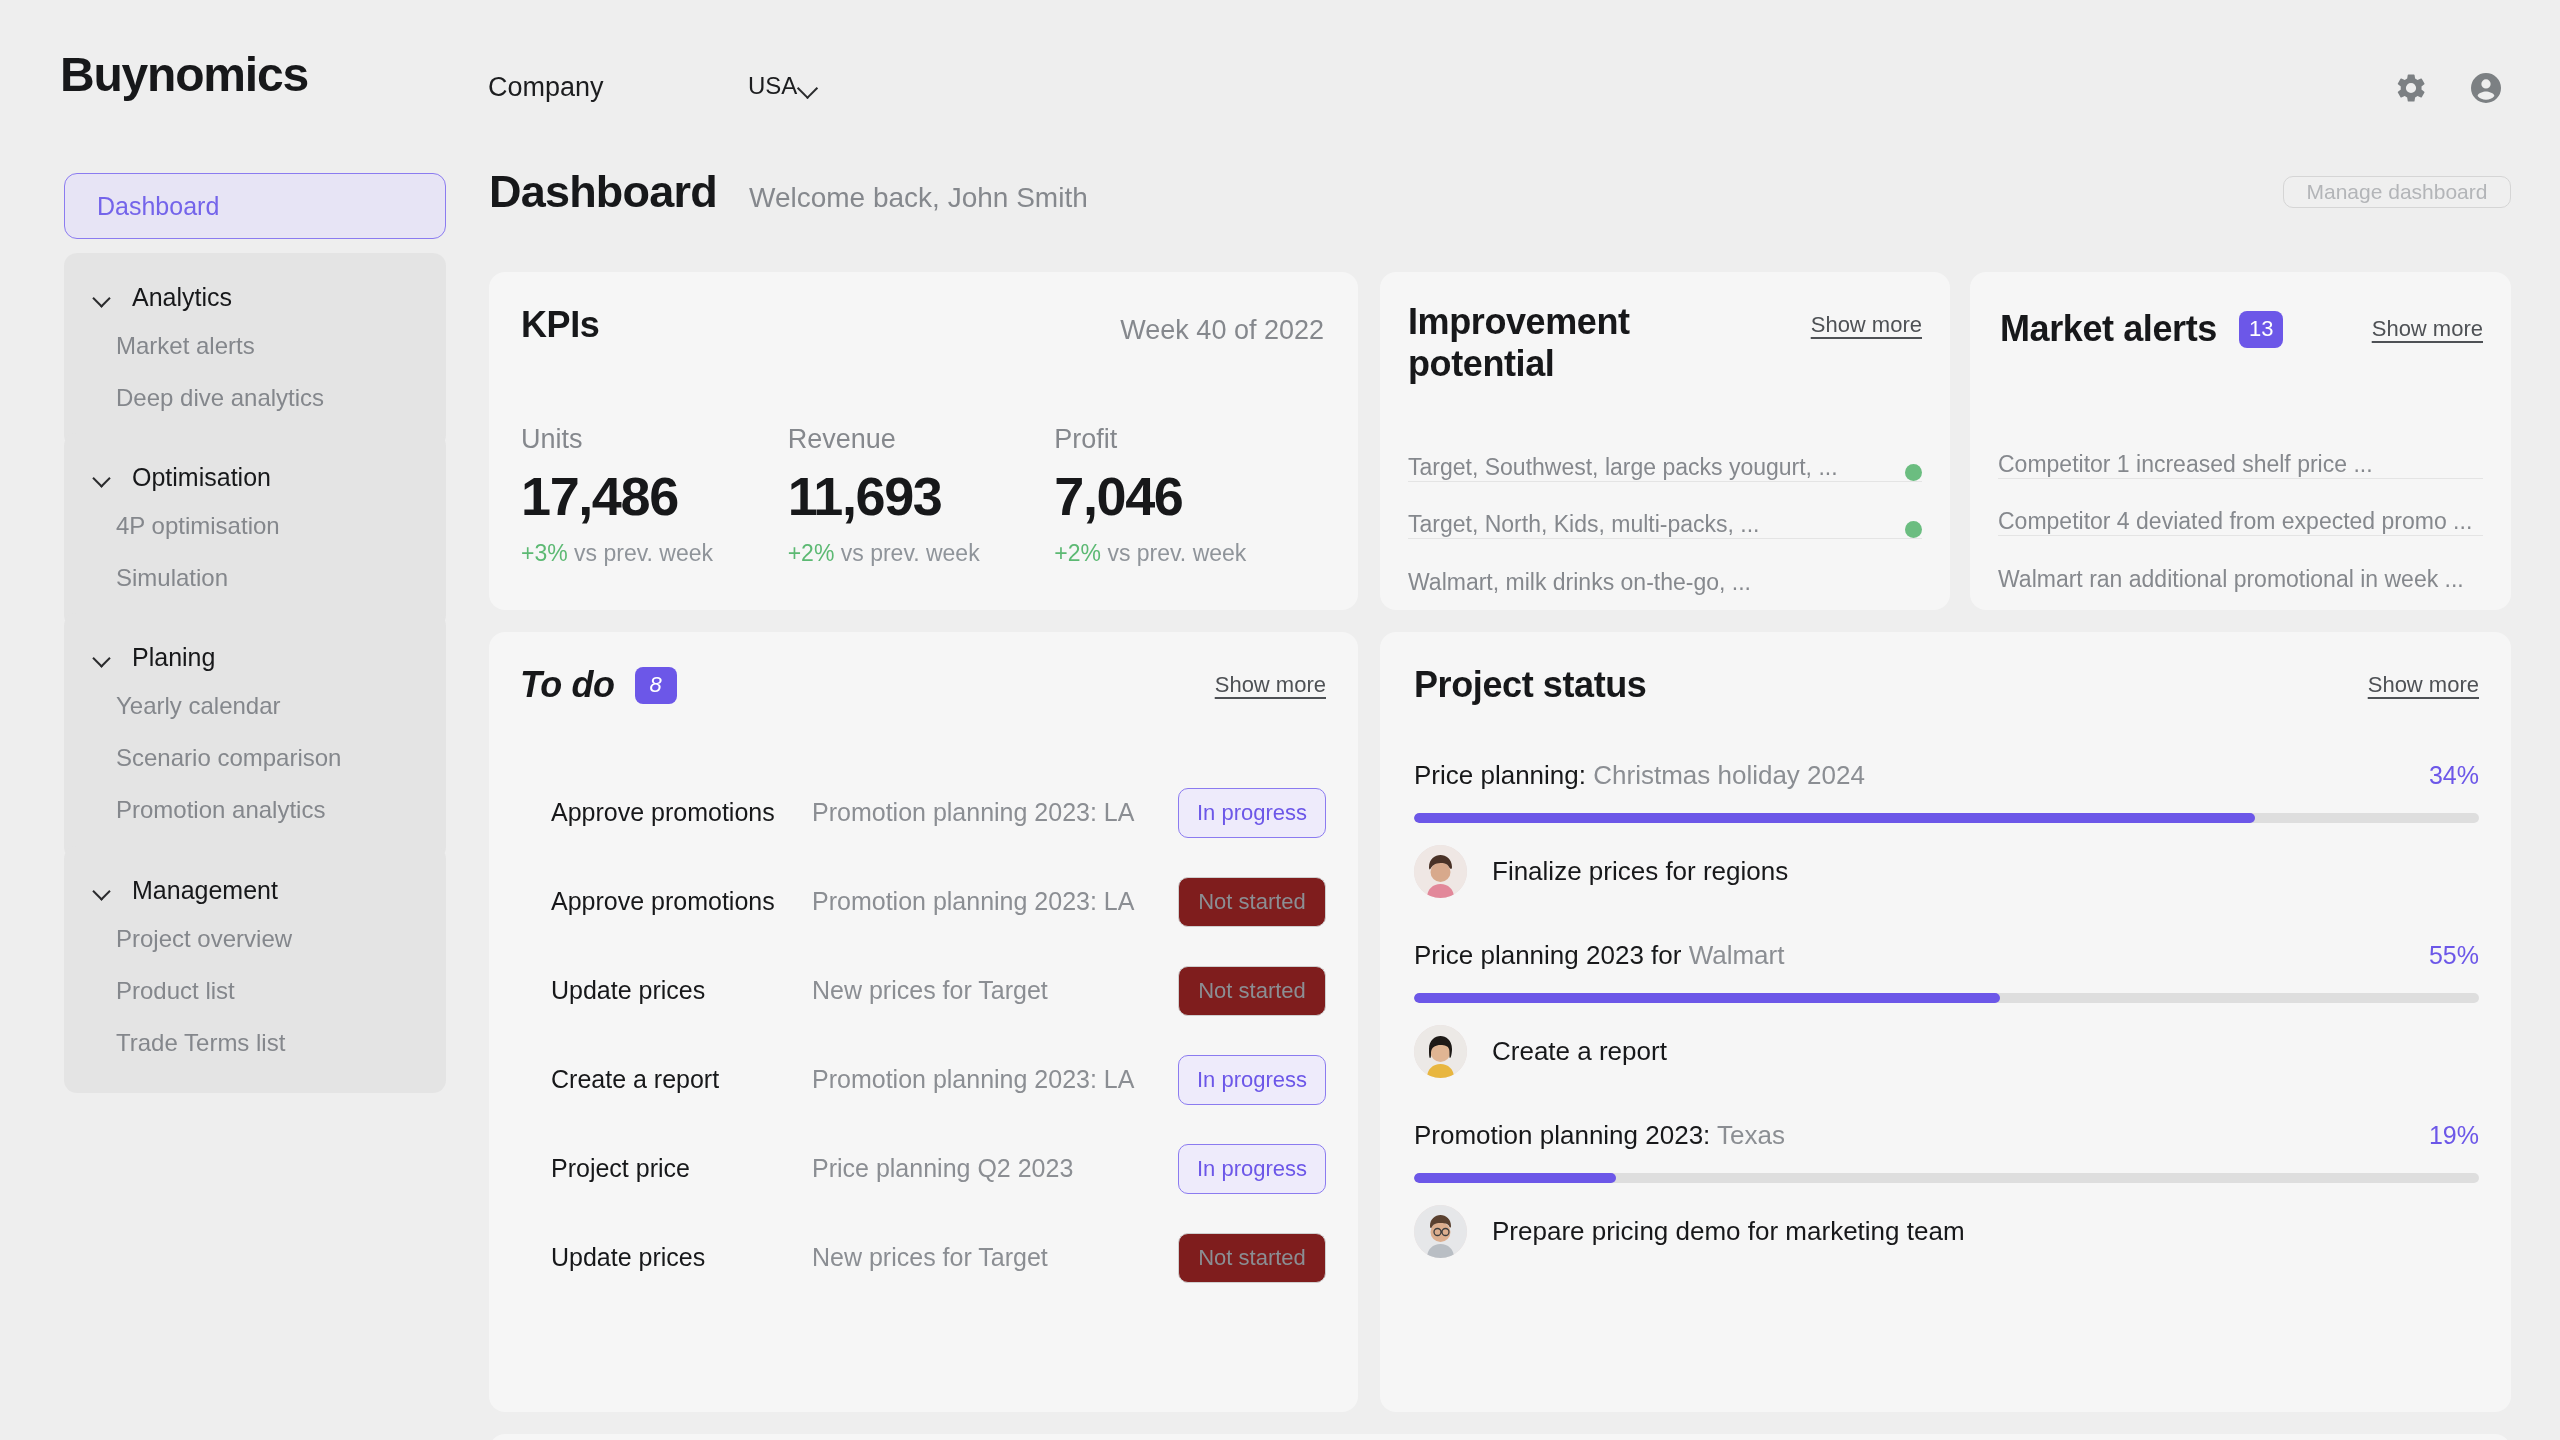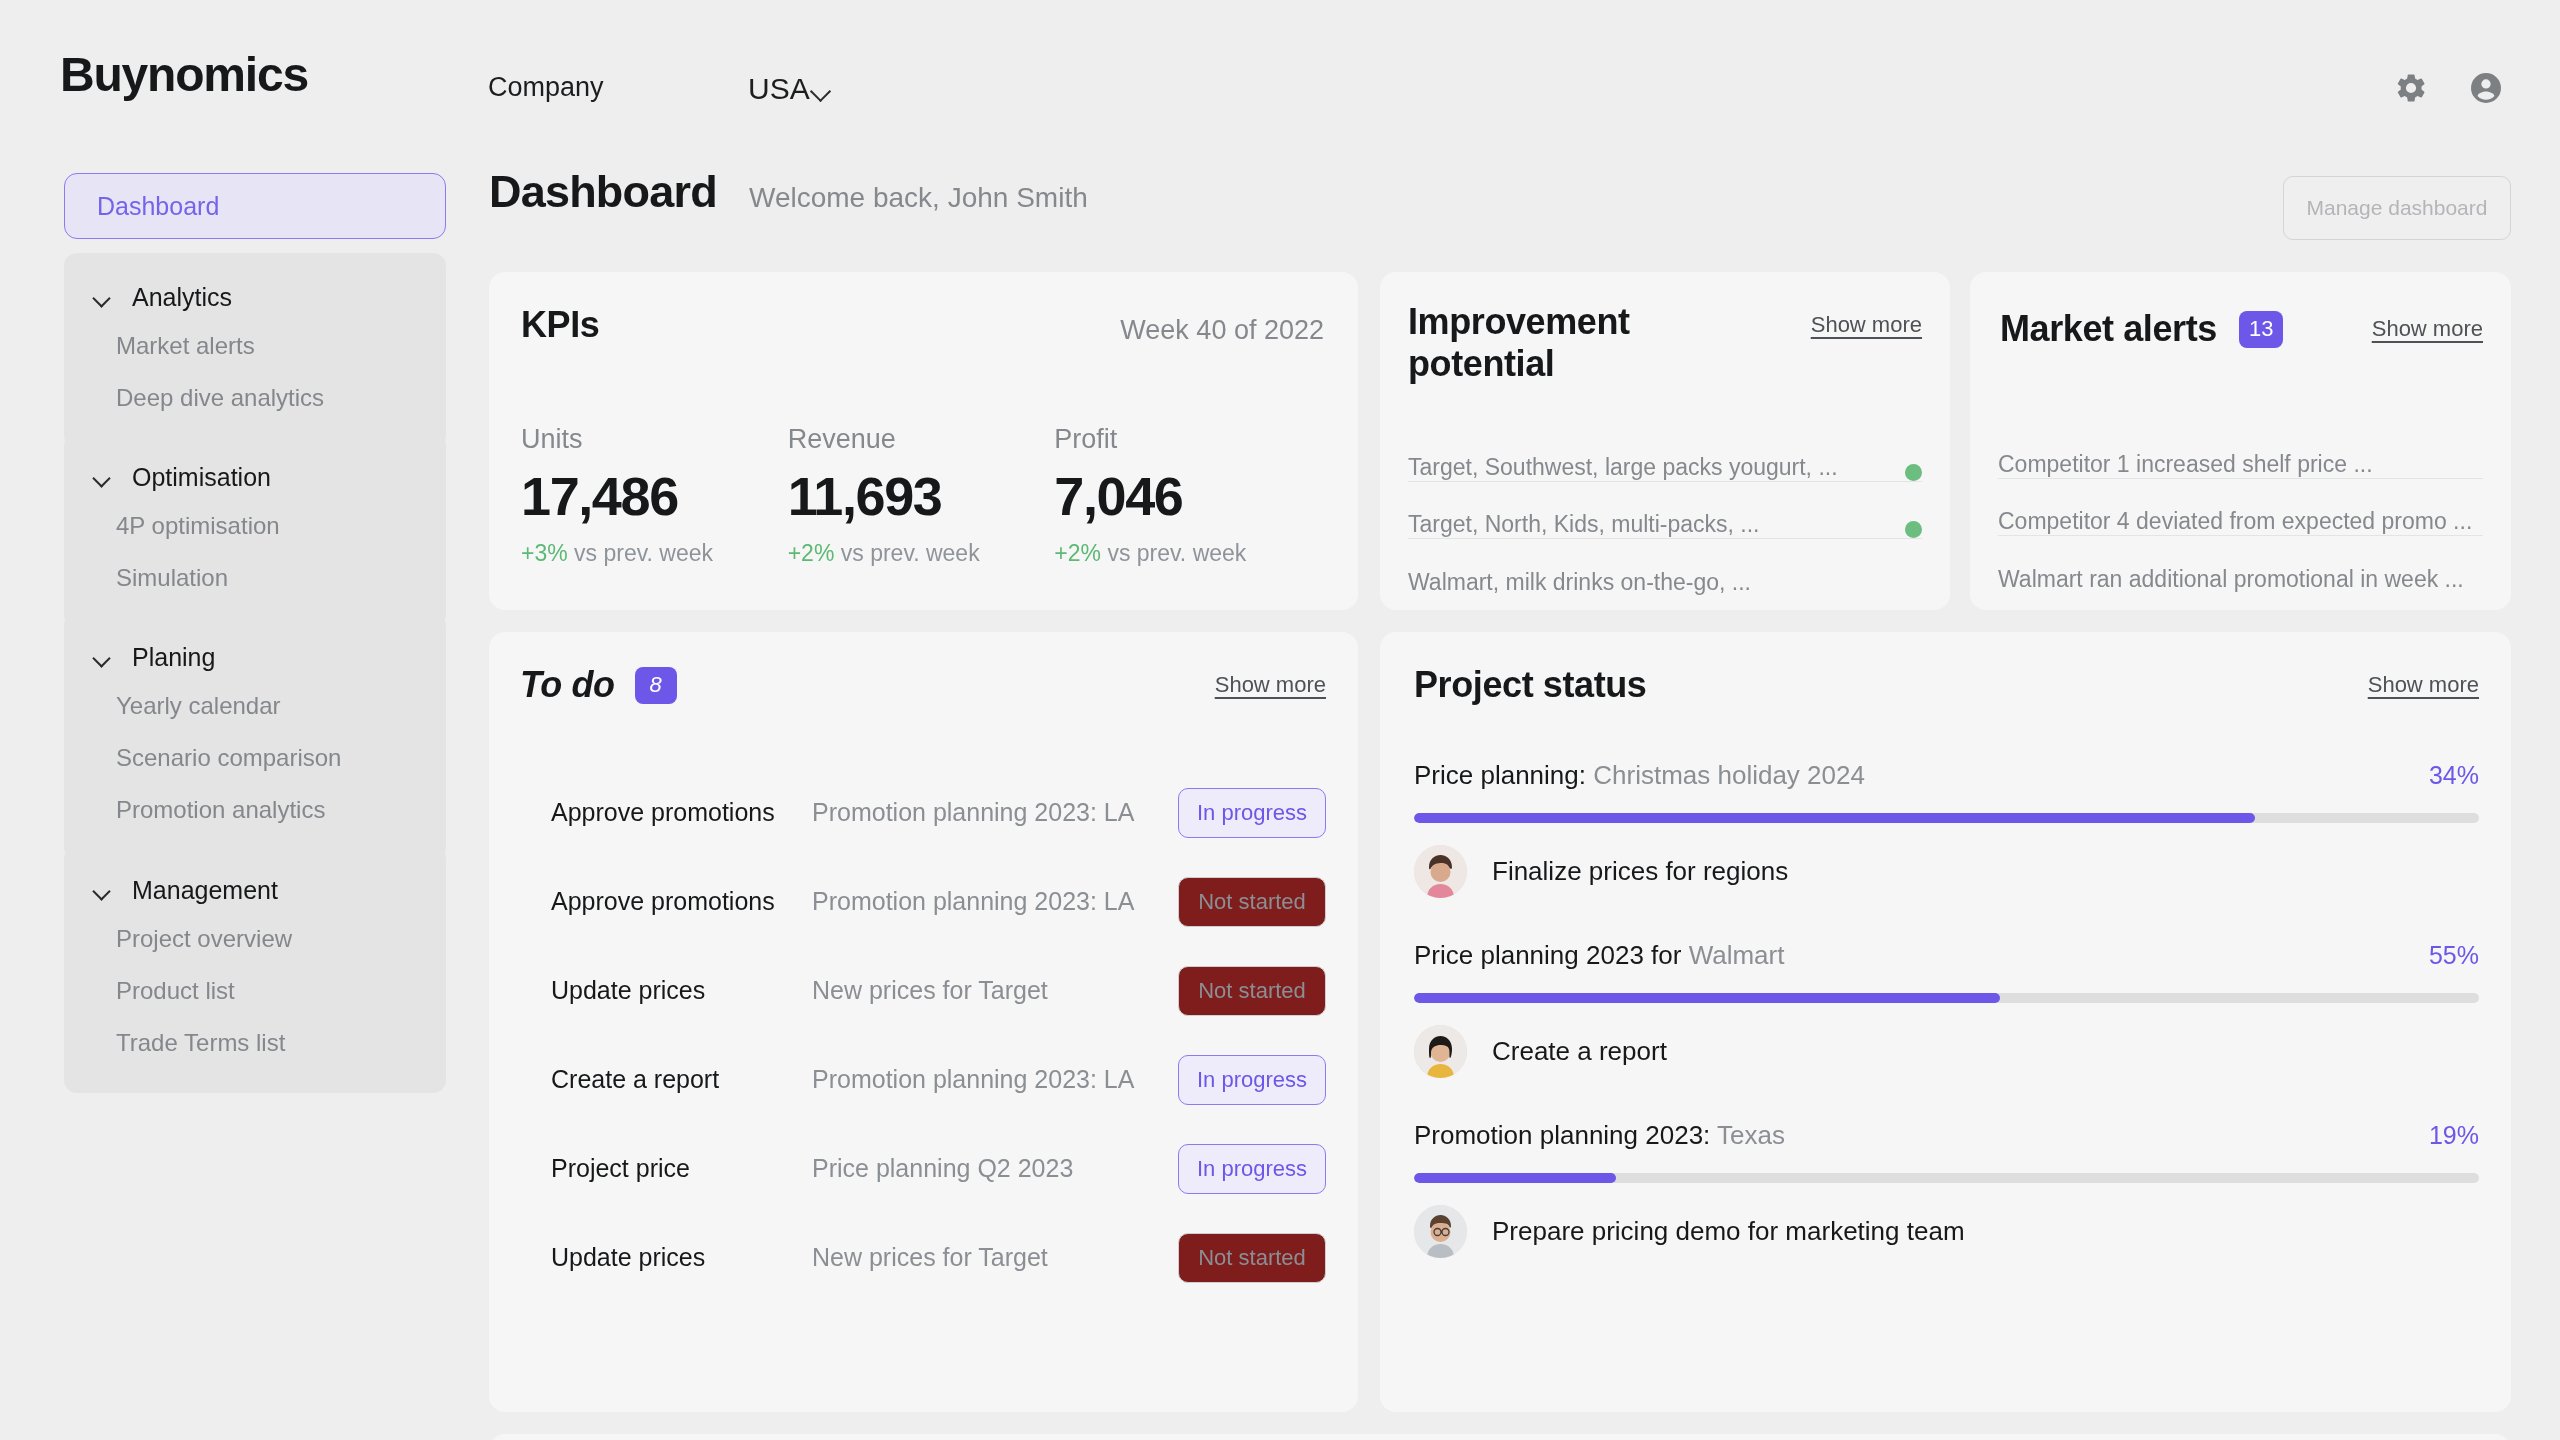--- a/index.html
+++ b/index.html
@@ -21,21 +21,21 @@
     position: absolute; left: 60px; top: 47px;
     font-size: 48px; font-weight: 700; letter-spacing: -1.2px; color: #17181a;
   }
   .company-label {
     position: absolute; left: 488px; top: 72px;
     font-size: 27px; color: #1c1d1f;
   }
   .region-select {
     position: absolute; left: 748px; top: 72px;
     display: flex; align-items: center; gap: 2px;
-    font-size: 30px; color: #1c1d1f; cursor: pointer;
+    font-size: 24px; color: #1c1d1f; cursor: pointer;
   }
   .chev {
     width: 20px; height: 11px; display: inline-block; position: relative;
   }
   .chev::before {
     content: ""; position: absolute; left: 1px; top: 0;
     width: 13px; height: 13px;
     border-right: 2.6px solid #2a2b2d; border-bottom: 2.6px solid #2a2b2d;
     transform: rotate(45deg);
   }
@@ -79,21 +79,21 @@
   .page-title {
     position: absolute; left: 0; top: 14px;
     font-size: 45px; font-weight: 600; letter-spacing: -0.8px; color: #17181a;
   }
   .welcome {
     position: absolute; left: 260px; top: 30px;
     font-size: 28px; color: #85888d;
   }
   .manage-btn {
     position: absolute; right: 49px; top: 24px;
-    width: 228px; height: 64px; border-radius: 10px;
+    width: 228px; height: 32px; border-radius: 10px;
     border: 1.4px solid #d5d5d5; background: #efefef;
     font-size: 21px; color: #b3b5b8;
     display: flex; align-items: center; justify-content: center; cursor: pointer;
   }
 
   .card {
     position: absolute; background: #f6f6f6; border-radius: 16px;
   }
   .card-title {
     font-size: 36px; font-weight: 600; letter-spacing: -0.4px; color: #17181a;

